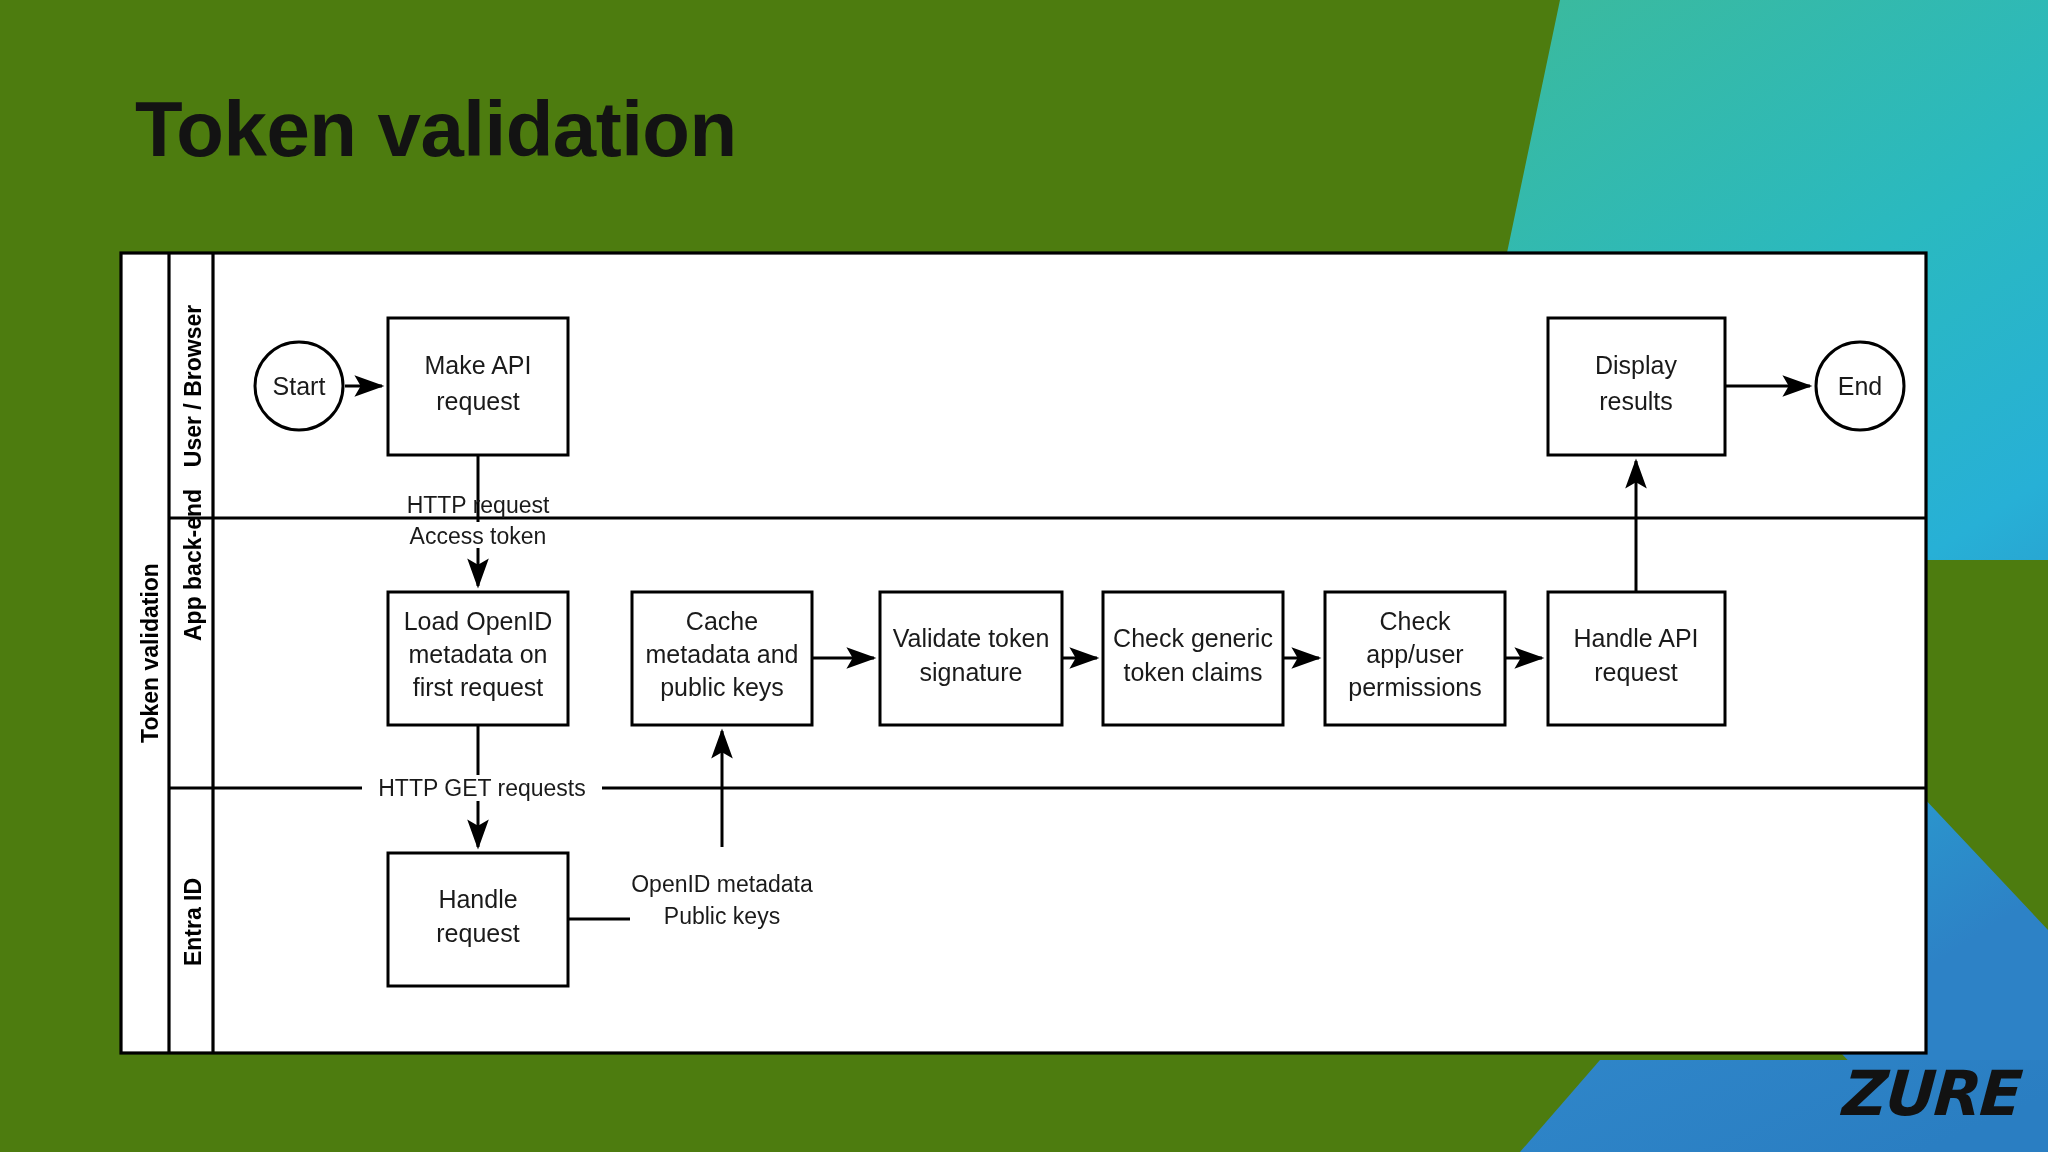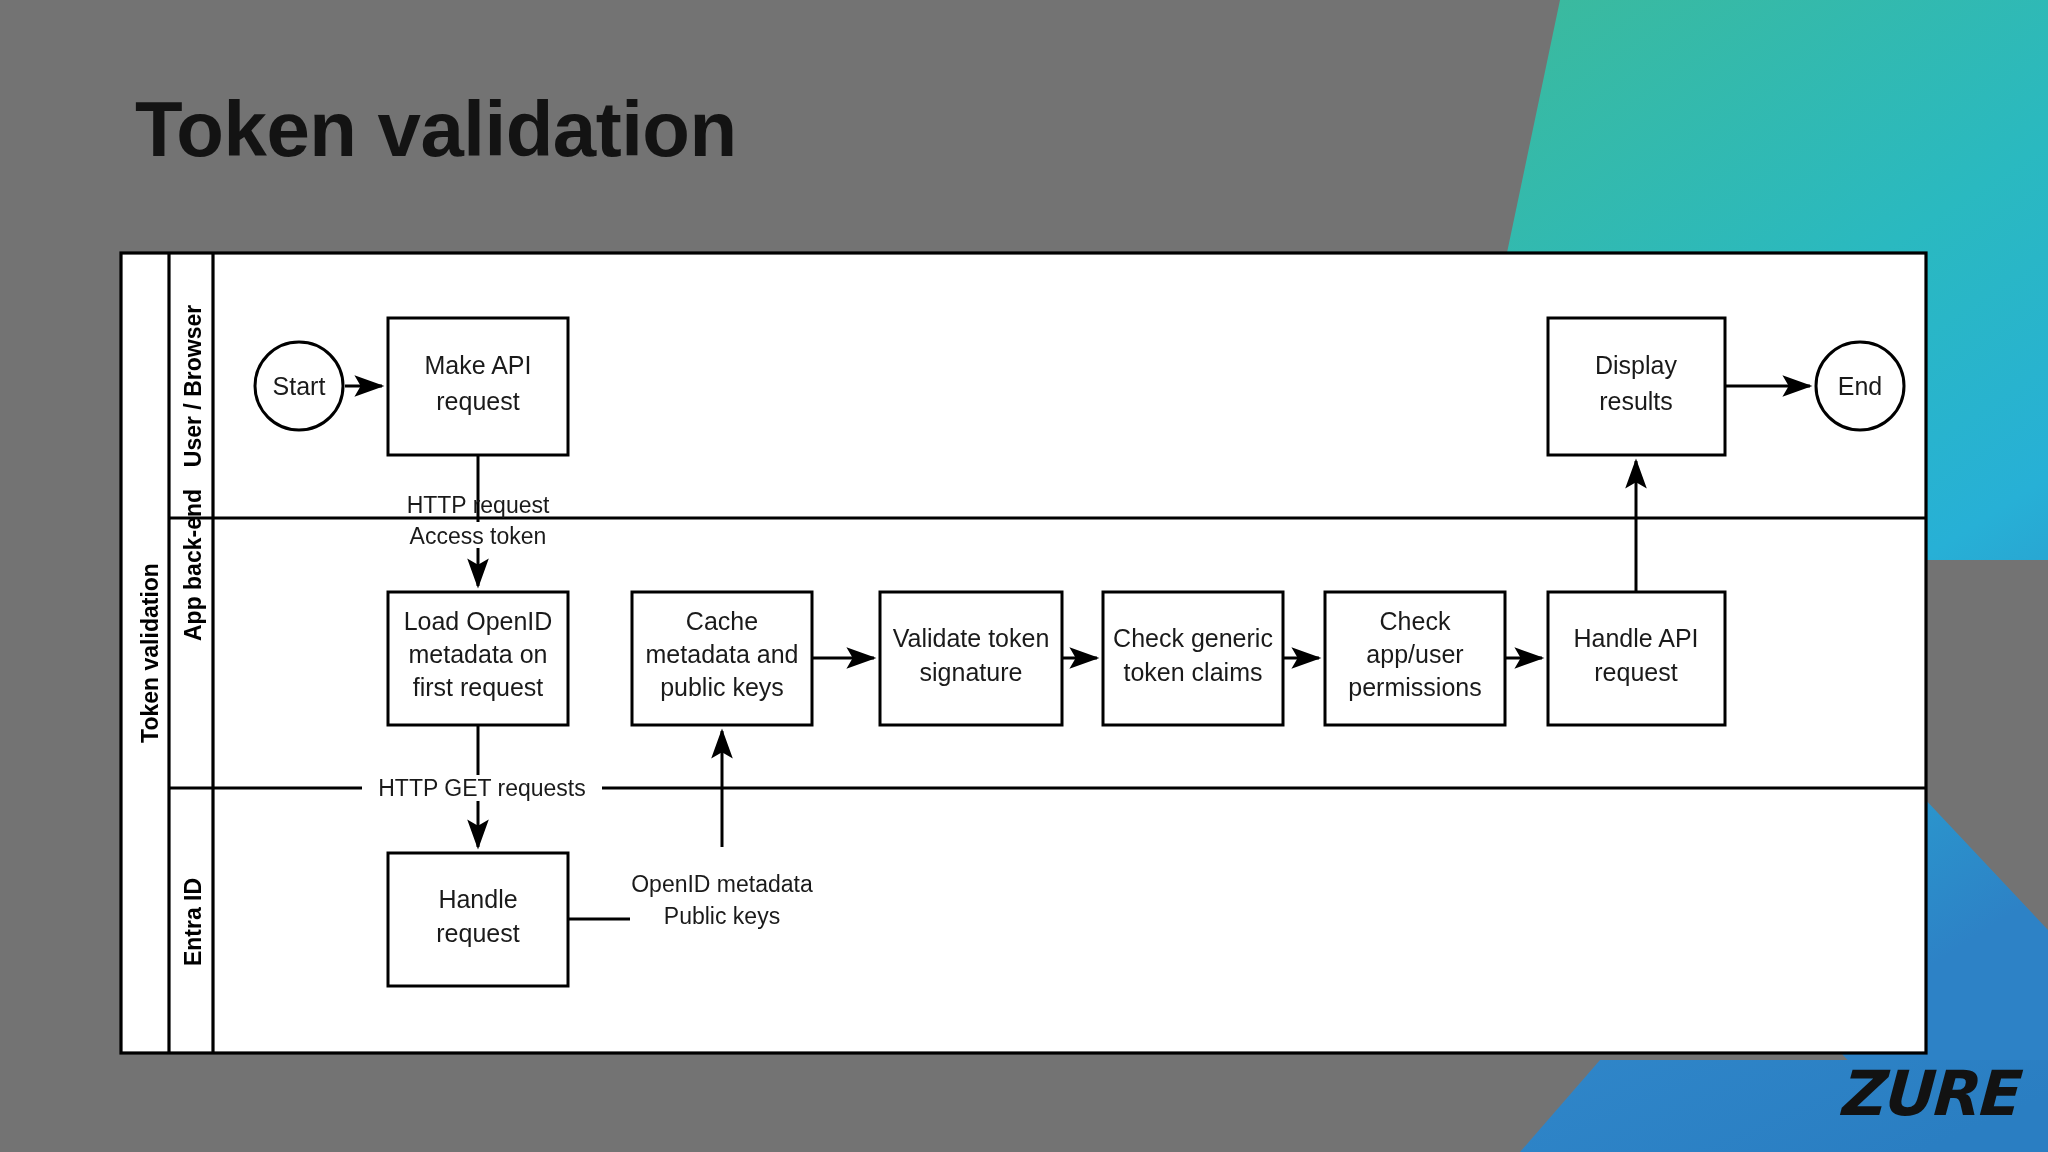--- a/index.html
+++ b/index.html
@@ -3,21 +3,21 @@
 <meta charset="utf-8">
 <style>
   html,body{margin:0;padding:0;}
   body{
     width:2048px;height:1152px;
     background:#ffffff;
     font-family:"Liberation Sans", sans-serif;
     overflow:hidden;
     position:relative;
   }
-  #slide{position:absolute;left:0;top:0;width:2048px;height:1152px;overflow:hidden;background:#737373;}
+  #slide{position:absolute;left:0;top:0;width:2048px;height:1152px;overflow:hidden;background:#4d7c0f;}
   #bg-deco{position:absolute;left:0;top:0;width:2048px;height:1152px;z-index:0;}
   #title{
     position:absolute;left:135px;top:90px;z-index:3;
     font-size:78px;font-weight:bold;color:#131313;
     letter-spacing:-0.5px;line-height:1;
   }
   #diagram{position:absolute;left:0;top:0;width:2048px;height:1152px;z-index:2;}
   .lane-label{
     font-size:23px;font-weight:bold;fill:#000;
     font-family:"Liberation Sans", sans-serif;

